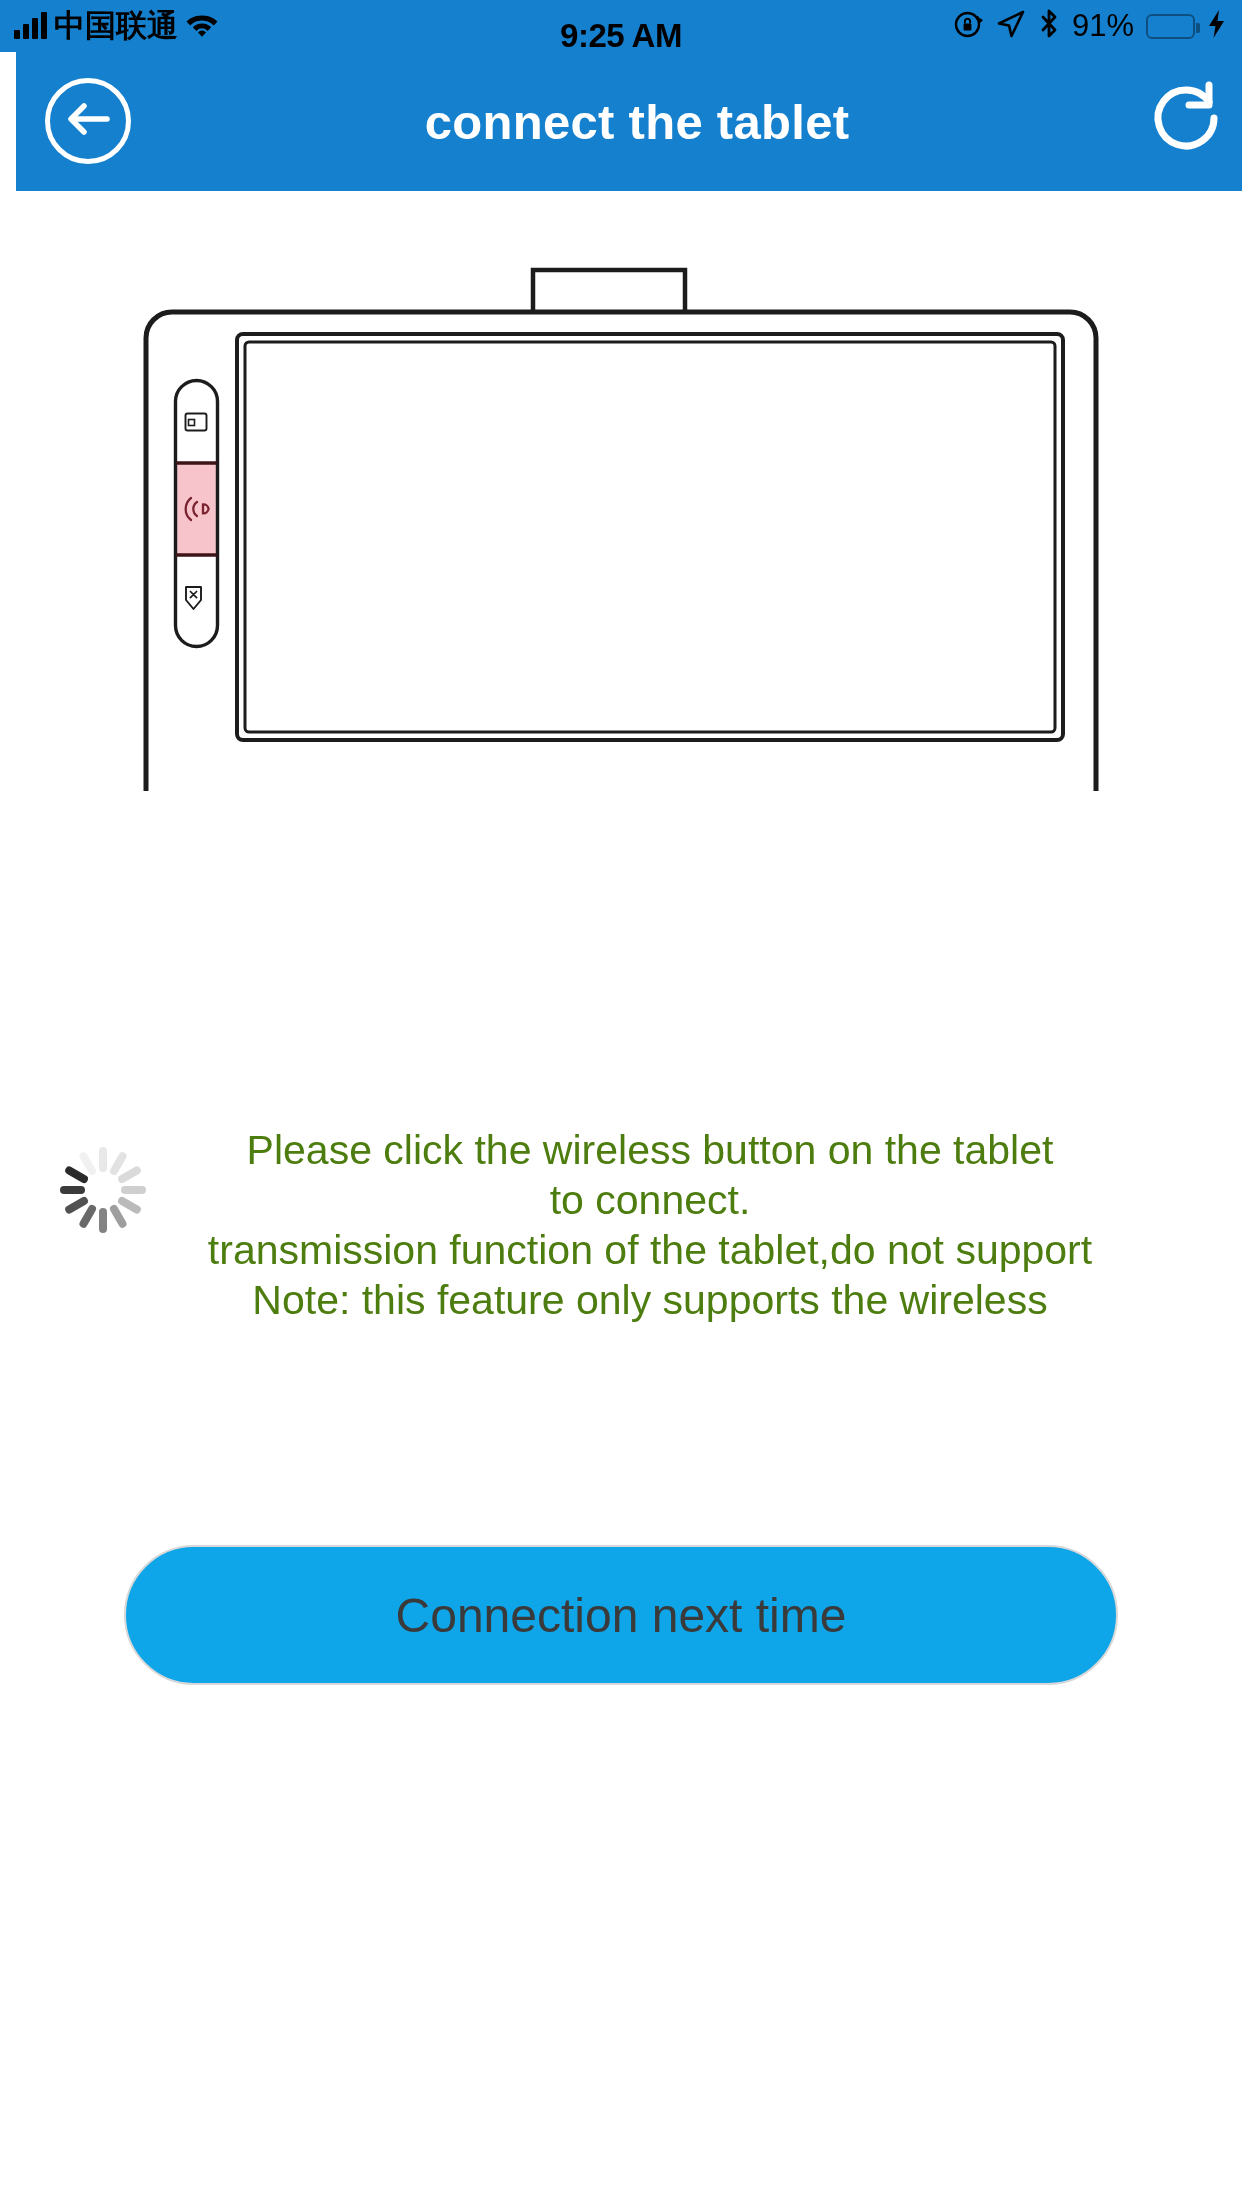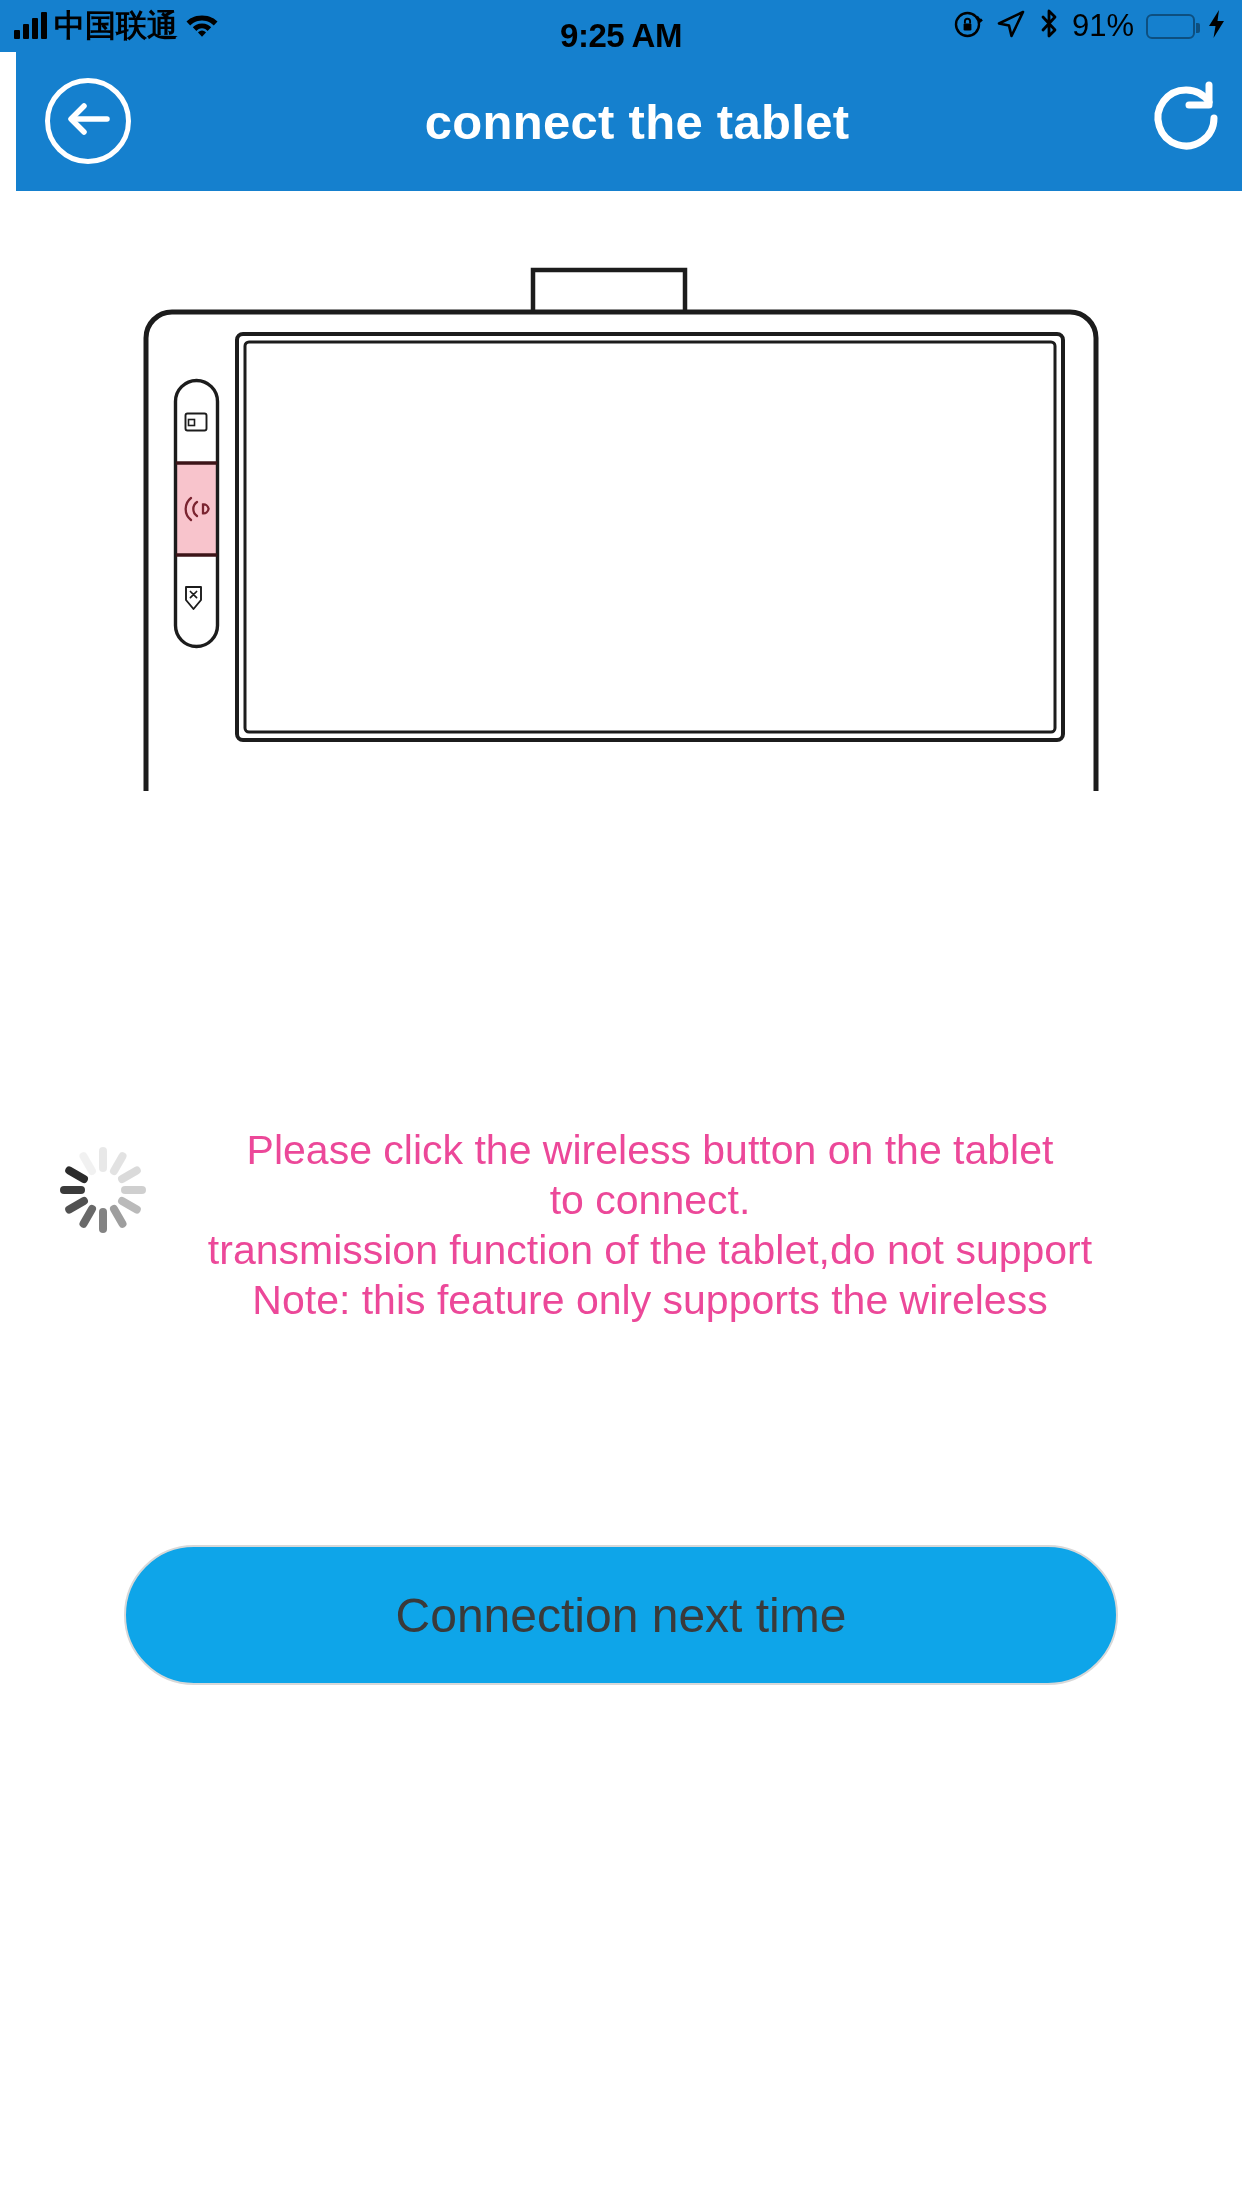--- a/index.html
+++ b/index.html
@@ -70,21 +70,21 @@
 
   
   .desc-block {
     position:absolute; left:0; top:1125px; width:1242px;
   }
   .spinner {
     position:absolute; left:48px; top:10px; width:110px; height:110px;
   }
   .desc-text {
     position:absolute; left:150px; top:0; width:1000px;
-    text-align:center; font-size:41px; line-height:50px; color:#ec4899;
+    text-align:center; font-size:41px; line-height:50px; color:#4d7c0f;
     font-family:"Liberation Sans", sans-serif;
   }
 
   
   .next-btn {
     position:absolute; left:124px; top:1545px; width:994px; height:140px;
     border:2px solid #d8d8d8; border-radius:70px; background:#0ea5e9;
     display:flex; align-items:center; justify-content:center;
     font-size:48px; color:#3a3a3a; cursor:pointer;
   }

